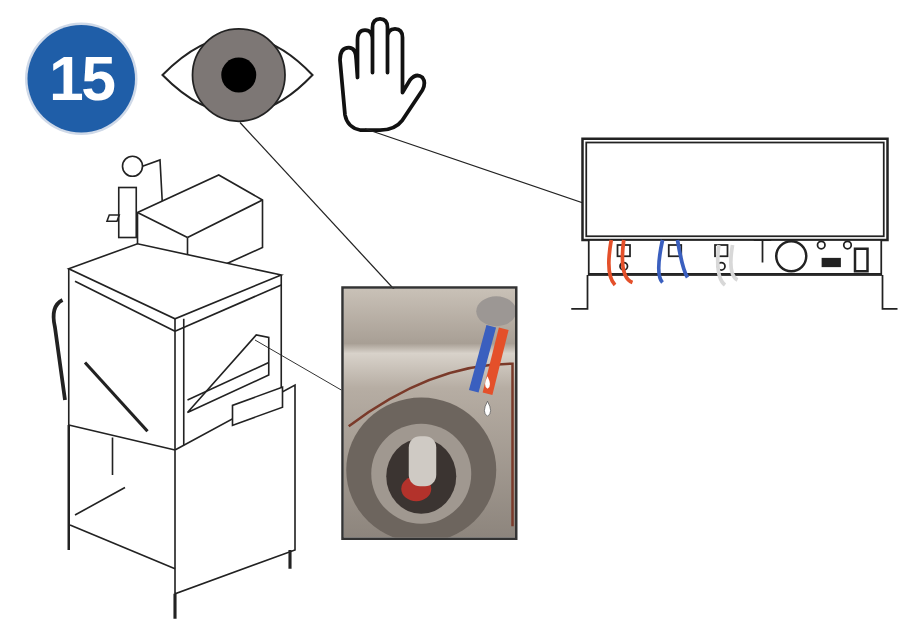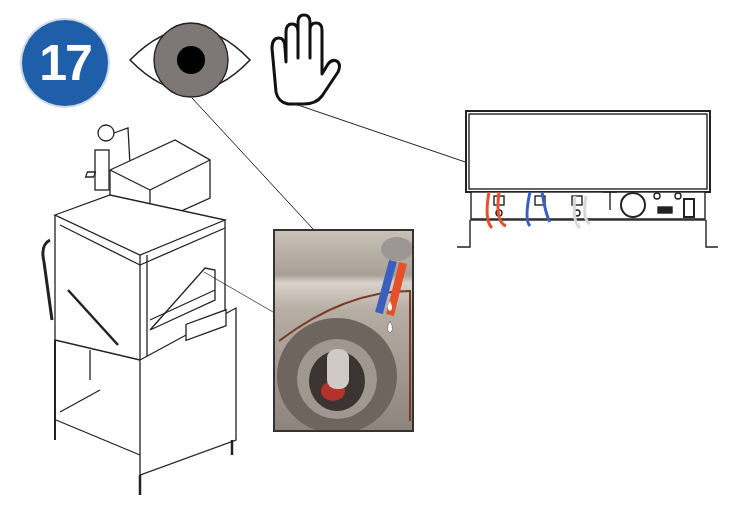--- a/index.html
+++ b/index.html
@@ -13,21 +13,21 @@
                 font-family:"Liberation Sans", sans-serif; }
   svg { position:absolute; left:0; top:0; }
   #photo { left:273px; top:229px; width:141px; height:203px; border:2px solid #333;
            box-sizing:border-box; overflow:hidden;
            background:linear-gradient(180deg,#c9c1b7 0%,#a89f95 22%,#d8d2ca 26%,#b6ada3 40%,#8d857d 100%); }
 </style>
 </head>
 <body>
 
 <div id="badge" class="abs">
-  <span>17</span>
+  <span>15</span>
 </div>
 
 <svg width="738" height="510" viewBox="0 0 738 510">
 
   <g>
     <path d="M130 60 Q191 -2 250 60 Q191 122 130 60 Z" fill="#fff" stroke="#222" stroke-width="1.6"></path>
     <circle cx="191" cy="60" r="37" fill="#7d7775" stroke="#222" stroke-width="1.4"></circle>
     <circle cx="191" cy="60" r="14" fill="#000"></circle>
   </g>
 

